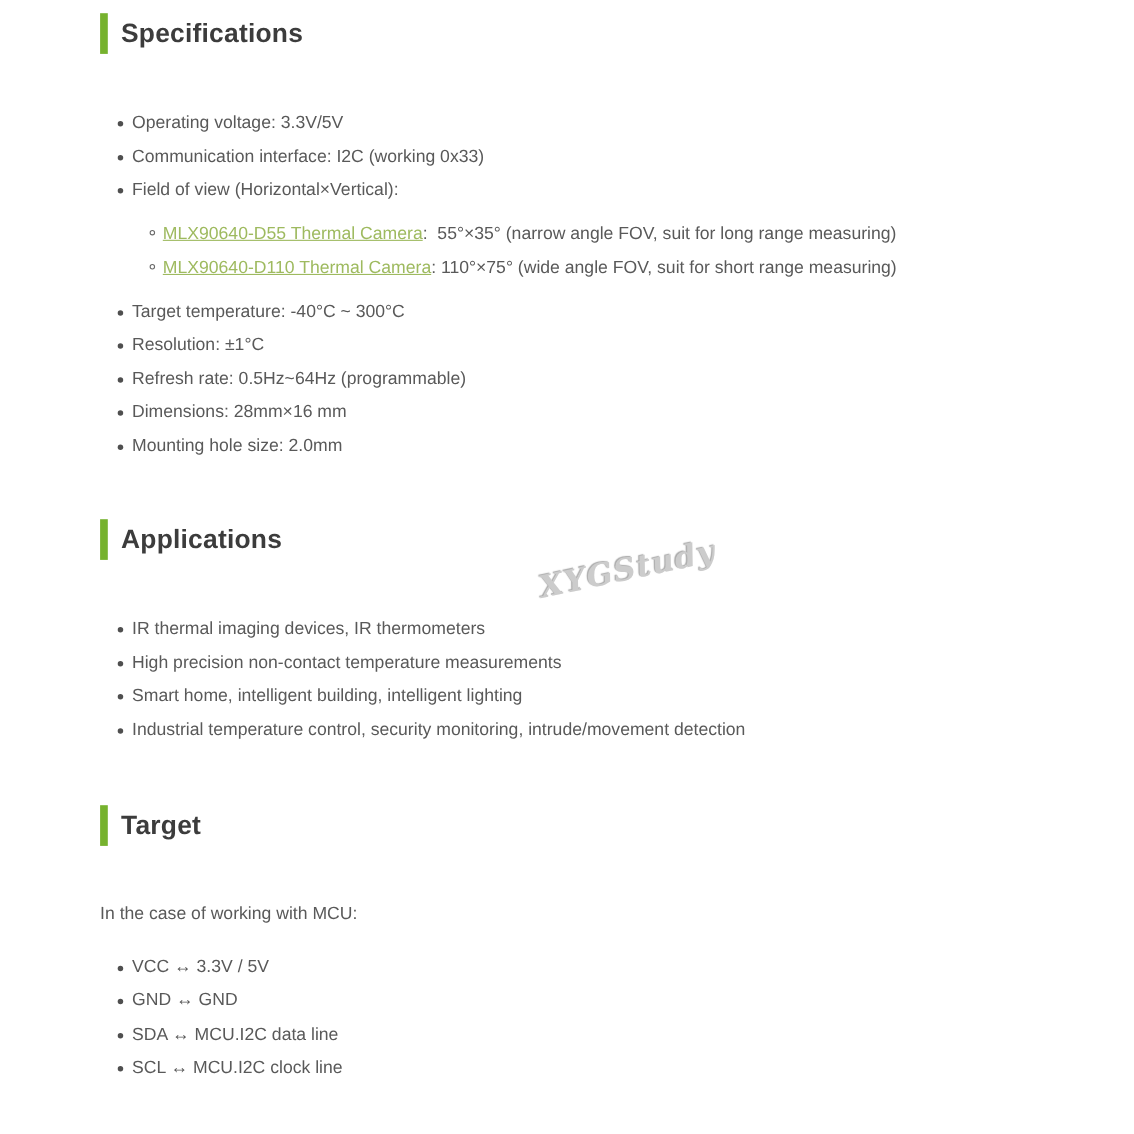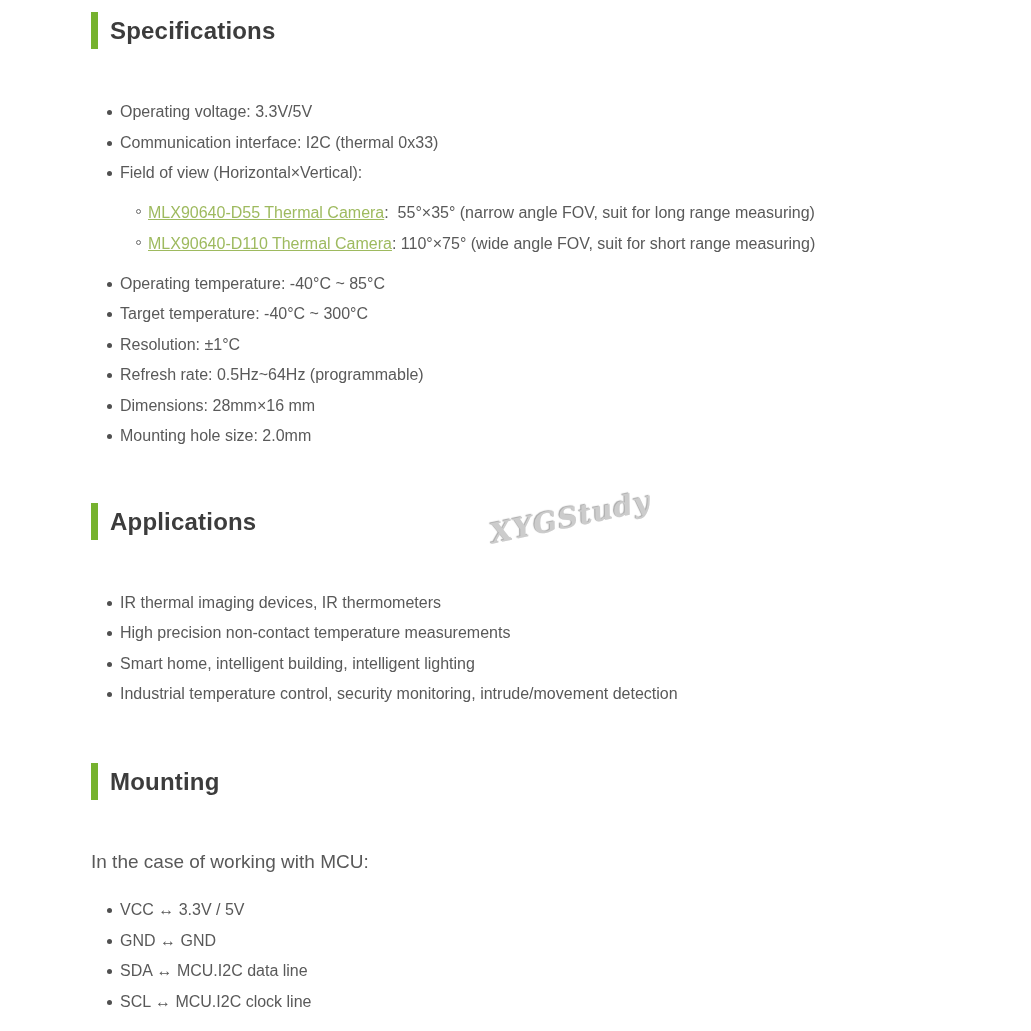--- a/index.html
+++ b/index.html
@@ -54,21 +54,21 @@
     background: transparent;
   }
   .list-spec1 { margin-top: 48px; }
   .list-spec-sub { margin-top: 8px; }
   .list-spec-sub .li { line-height: 31px; }
   .list-spec2 { margin-top: 10px; }
   .list-apps { margin-top: 48px; }
   .pin-intro {
     margin-top: 47px;
     line-height: 30.5px;
-    font-size: 19px;
+    font-size: 16px;
     color: var(--body, #595959);
   }
   .list-pins { margin-top: 18px; }
 
   a.glink {
     color: var(--link, #9eba5f);
     text-decoration: underline;
     cursor: pointer;
   }
   .watermark {
@@ -94,44 +94,40 @@
     <span>Specifications</span>
   </div>
 
   <div class="list-spec1">
     <div class="li">
       <span class="dot"></span>
       <span>Operating voltage: 3.3V/5V</span>
     </div>
     <div class="li">
       <span class="dot"></span>
-      <span>Communication interface: I2C (thermal 0x33)</span>
+      <span>Communication interface: I2C (working 0x33)</span>
     </div>
     <div class="li">
       <span class="dot"></span>
       <span>Field of view (Horizontal×Vertical):</span>
     </div>
   </div>
 
   <div class="list-spec-sub">
     <div class="li sub">
       <span class="circ"></span>
       <a class="glink">MLX90640-D55 Thermal Camera</a><span>:&nbsp; 55°×35° (narrow angle FOV, suit for long range measuring)</span>
     </div>
     <div class="li sub">
       <span class="circ"></span>
       <a class="glink">MLX90640-D110 Thermal Camera</a><span>: 110°×75° (wide angle FOV, suit for short range measuring)</span>
     </div>
   </div>
 
   <div class="list-spec2">
-    <div class="li">
-      <span class="dot"></span>
-      <span>Operating temperature: -40°C ~ 85°C</span>
-    </div>
     <div class="li">
       <span class="dot"></span>
       <span>Target temperature: -40°C ~ 300°C</span>
     </div>
     <div class="li">
       <span class="dot"></span>
       <span>Resolution: ±1°C</span>
     </div>
     <div class="li">
       <span class="dot"></span>
@@ -164,21 +160,21 @@
       <span class="dot"></span>
       <span>Smart home, intelligent building, intelligent lighting</span>
     </div>
     <div class="li">
       <span class="dot"></span>
       <span>Industrial temperature control, security monitoring, intrude/movement detection</span>
     </div>
   </div>
 
   <div class="heading" id="pin-heading">
-    <span>Mounting</span>
+    <span>Target</span>
   </div>
 
   <div class="pin-intro">In the case of working with MCU:</div>
 
   <div class="list-pins">
     <div class="li">
       <span class="dot"></span>
       <span>VCC ↔ 3.3V / 5V</span>
     </div>
     <div class="li">

